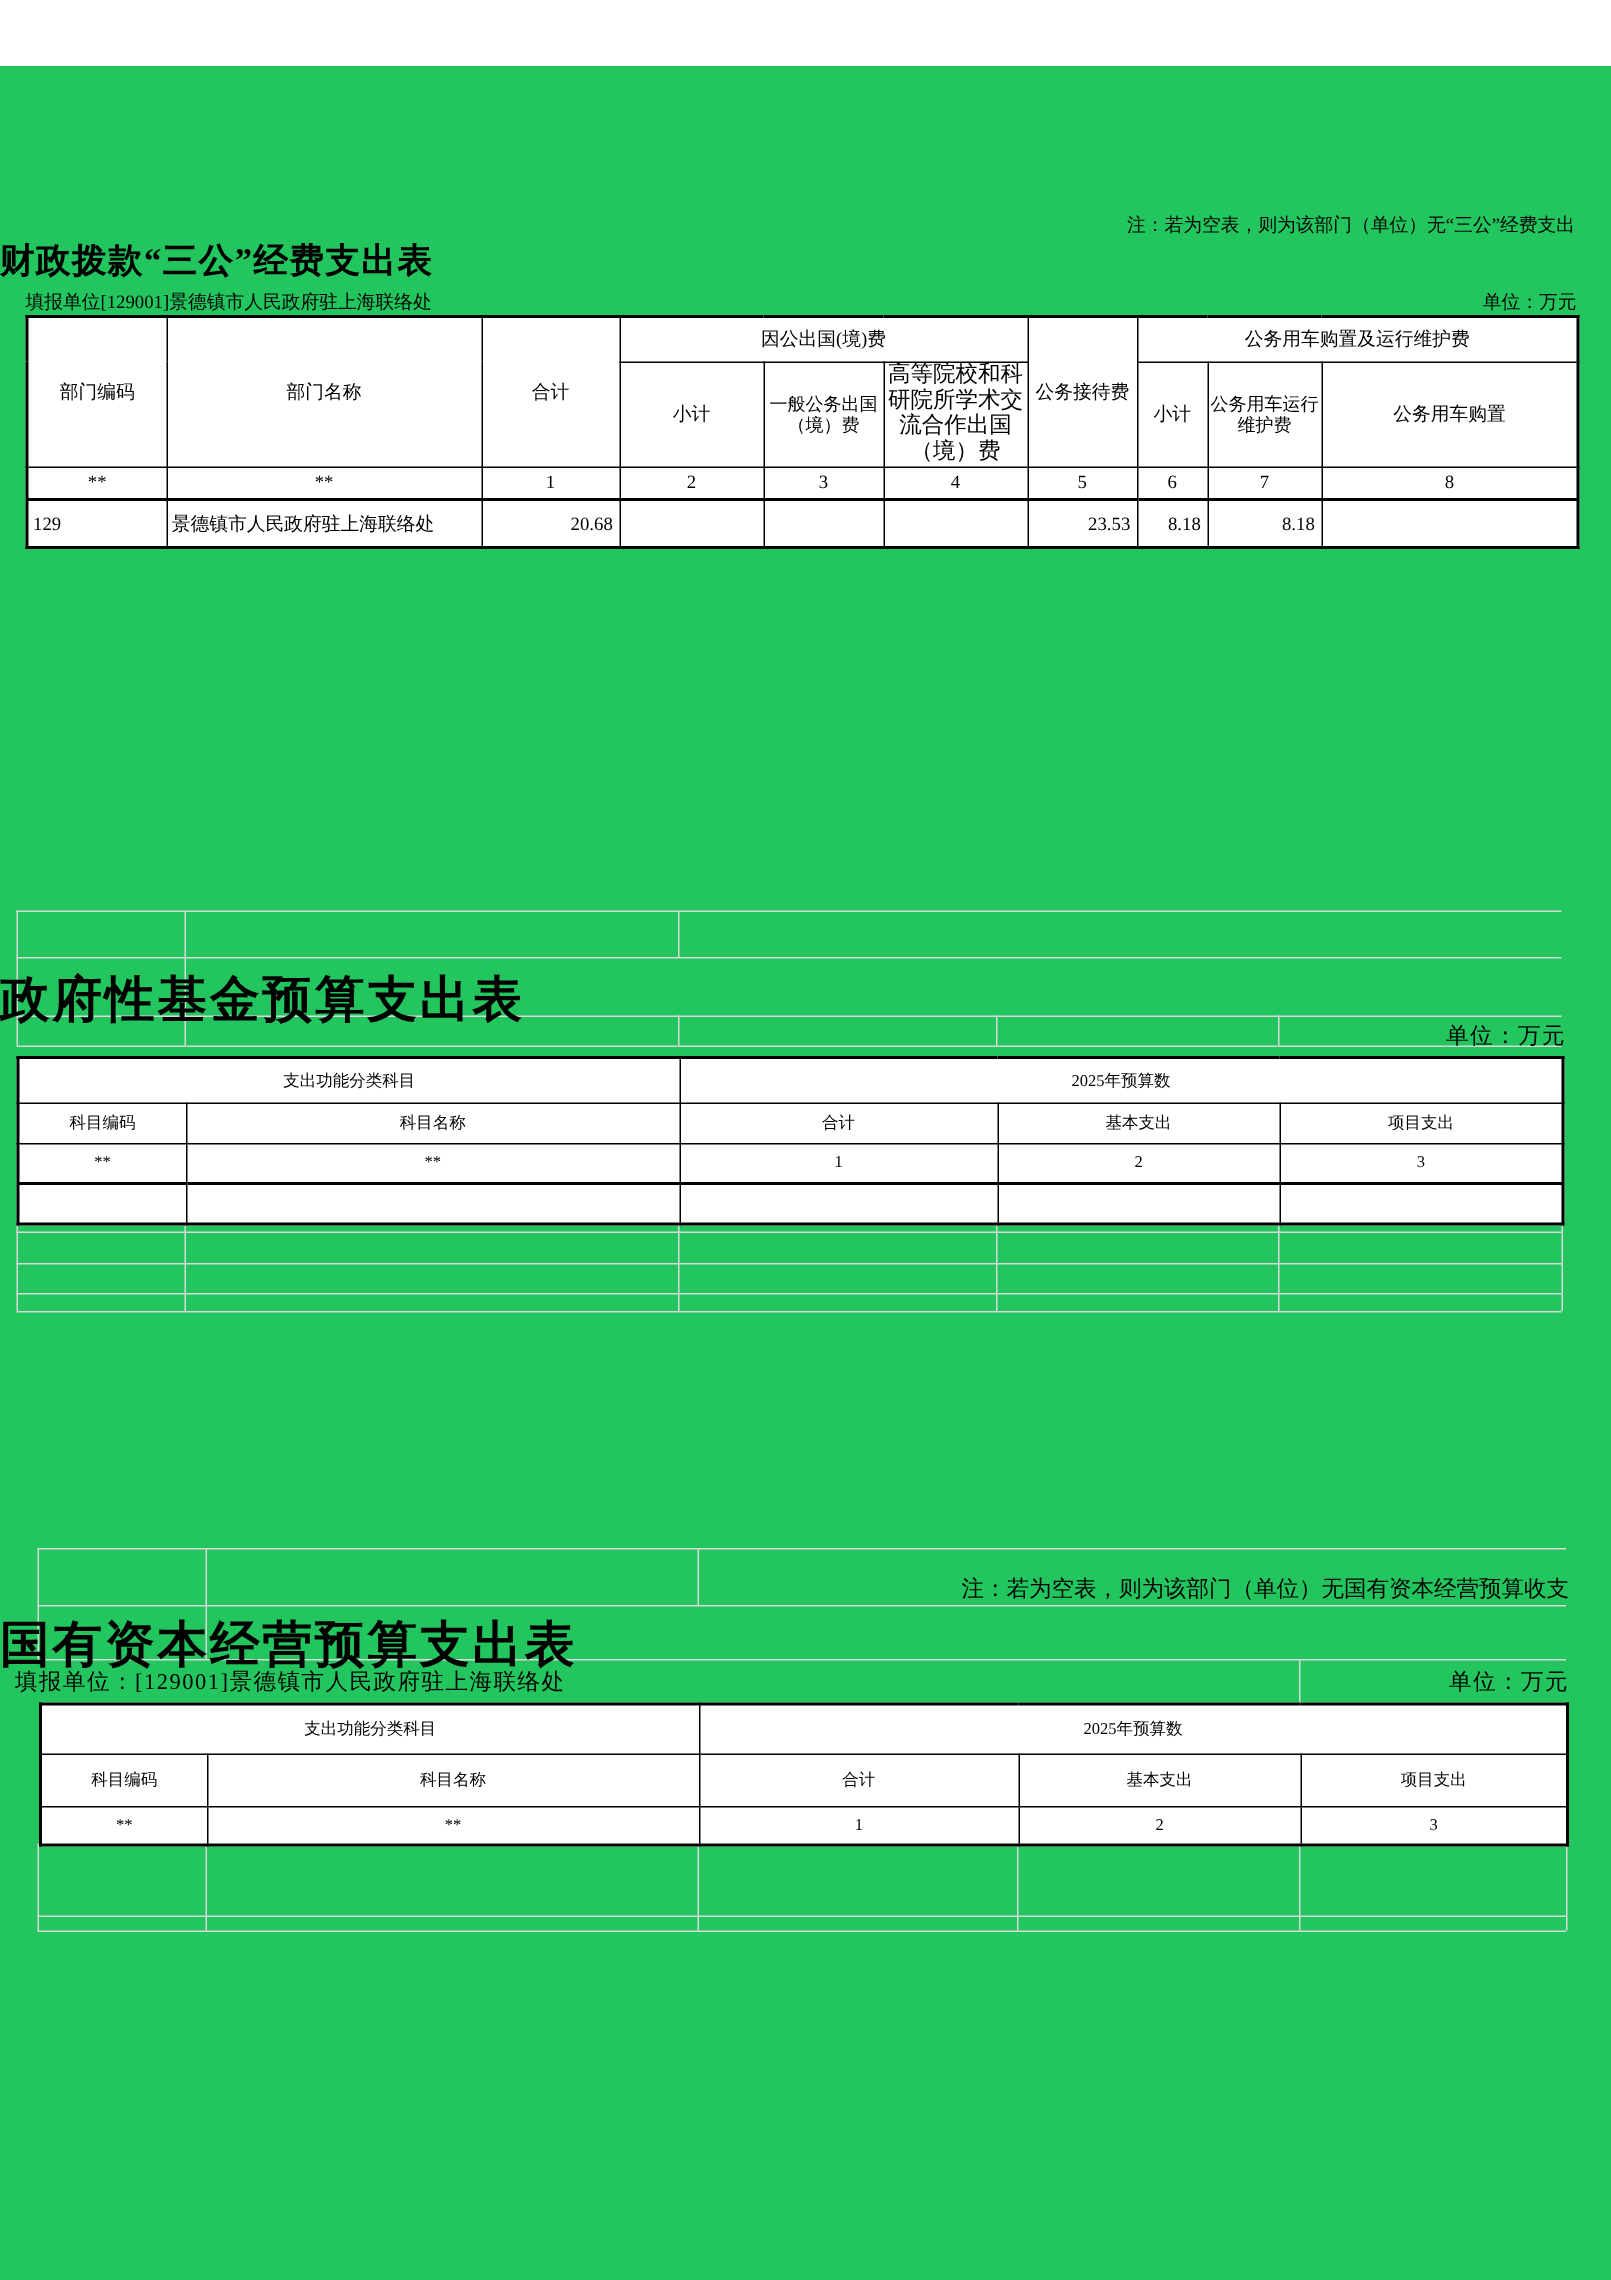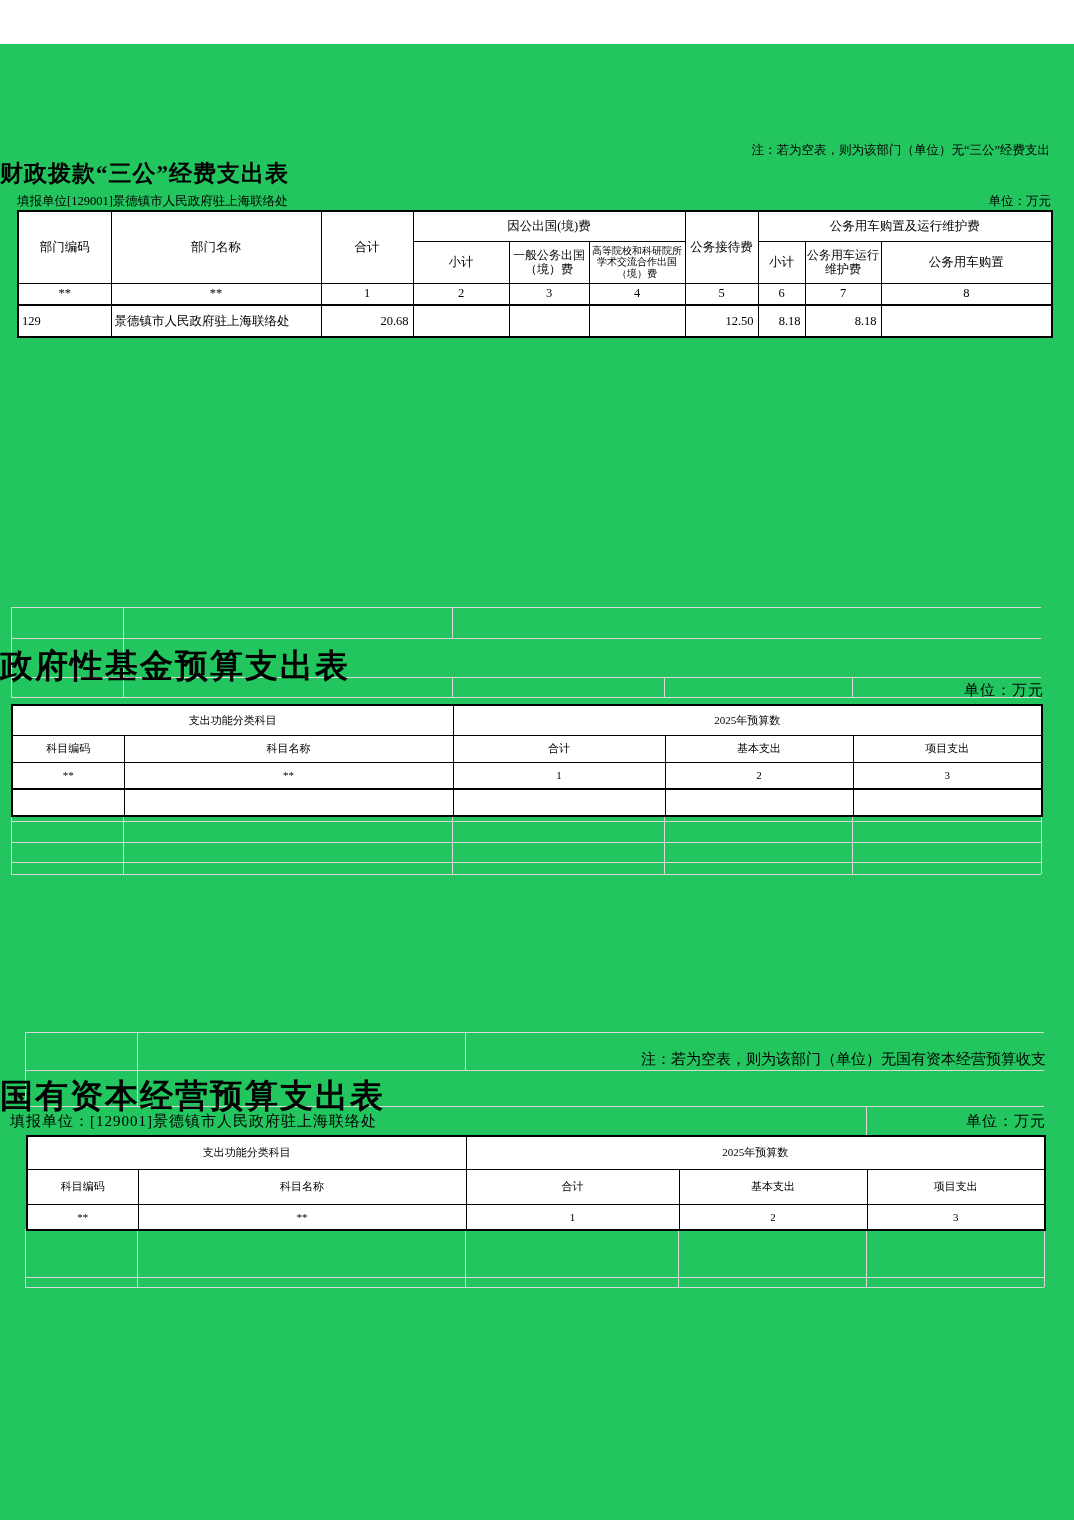--- a/index.html
+++ b/index.html
@@ -13,21 +13,21 @@
   .title{left:0;width:100%;font-weight:bold;white-space:nowrap;}
   .title1{font-size:23px;letter-spacing:1px;}
   .title2{font-size:33px;letter-spacing:2px;}
   .meta1{font-size:12.5px;white-space:nowrap;}
   .meta2{font-size:15px;letter-spacing:1px;white-space:nowrap;}
   table.tbl{position:absolute;border-collapse:collapse;table-layout:fixed;border:2px solid #000;background:#fff;}
   .tbl td{border:1px solid #000;text-align:center;vertical-align:middle;padding:1px 3px;overflow:hidden;}
   .tbl1 td{font-size:12.5px;}
   .tbl23 td{font-size:11px;}
   td.wrap{font-size:12px;line-height:1.2;padding:0 1px;}
-  td.small{font-size:10px;line-height:1.15;padding:0 2px;}
+  td.small{font-size:15px;line-height:1.15;padding:0 2px;}
   tr.thick td{border-top-width:2px;}
   td.al{text-align:left;padding-left:3px;}
   td.ar{text-align:right;padding-right:4px;}
   .gl{position:absolute;background:#d9d9d9;}
   .glh{height:1px;}
   .glv{width:1px;}
 </style>
 </head>
 <body>
 
@@ -80,21 +80,21 @@
         <td>7</td>
         <td>8</td>
       </tr>
       <tr style="height:32px" class="thick">
         <td class="al">129</td>
         <td class="al">景德镇市人民政府驻上海联络处</td>
         <td class="ar">20.68</td>
         <td></td>
         <td></td>
         <td></td>
-        <td class="ar">12.50</td>
+        <td class="ar">23.53</td>
         <td class="ar">8.18</td>
         <td class="ar">8.18</td>
         <td></td>
       </tr>
     </tbody>
   </table>
 
   <div class="gl glh" style="left:11px;top:563px;width:1030px;"></div>
   <div class="gl glh" style="left:11px;top:594px;width:1030px;"></div>
   <div class="gl glh" style="left:11px;top:633px;width:1030px;"></div>

